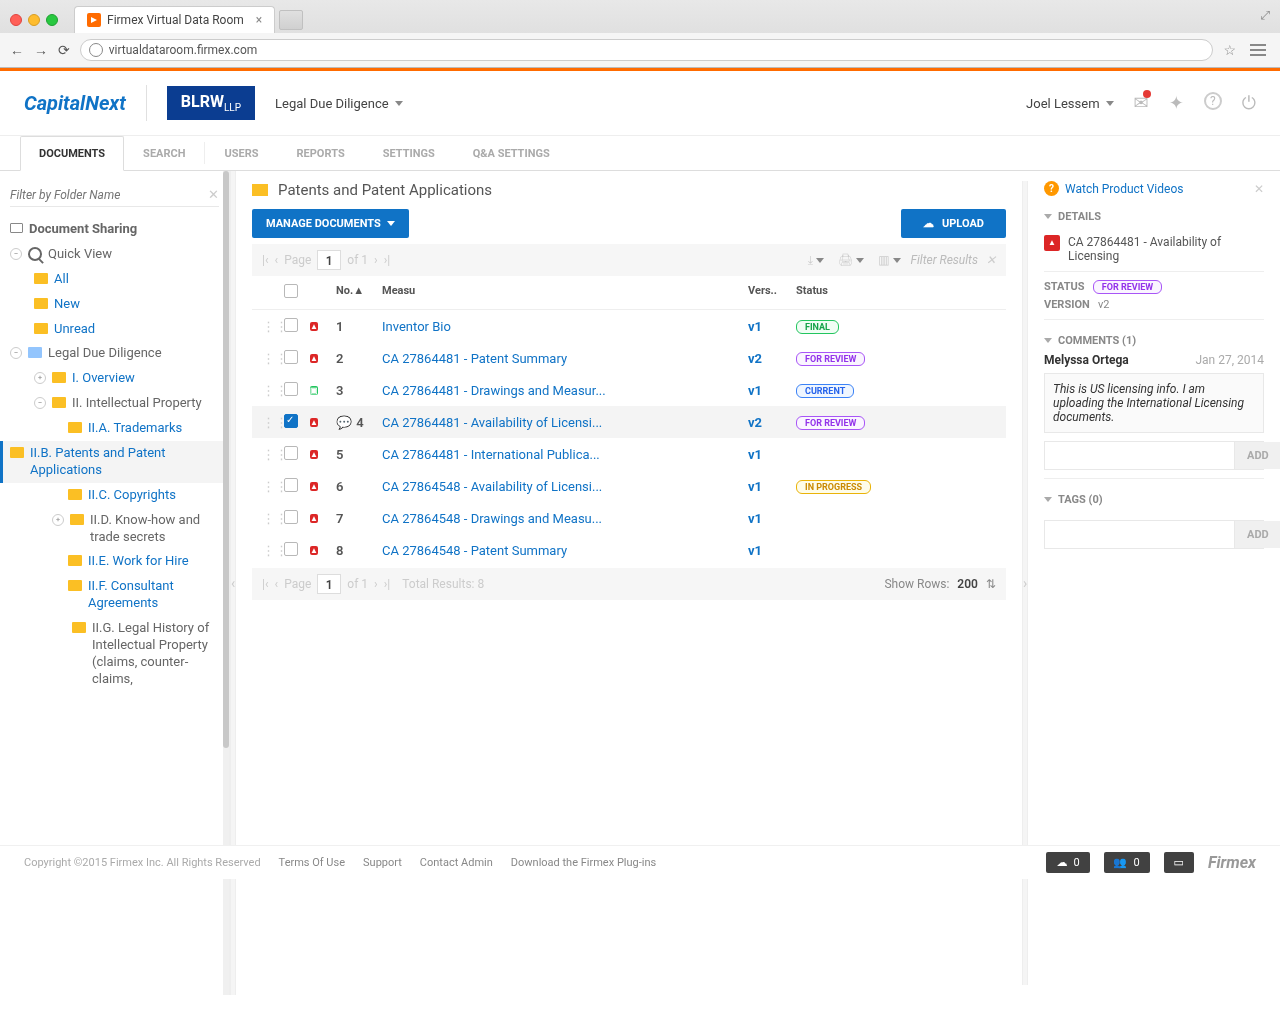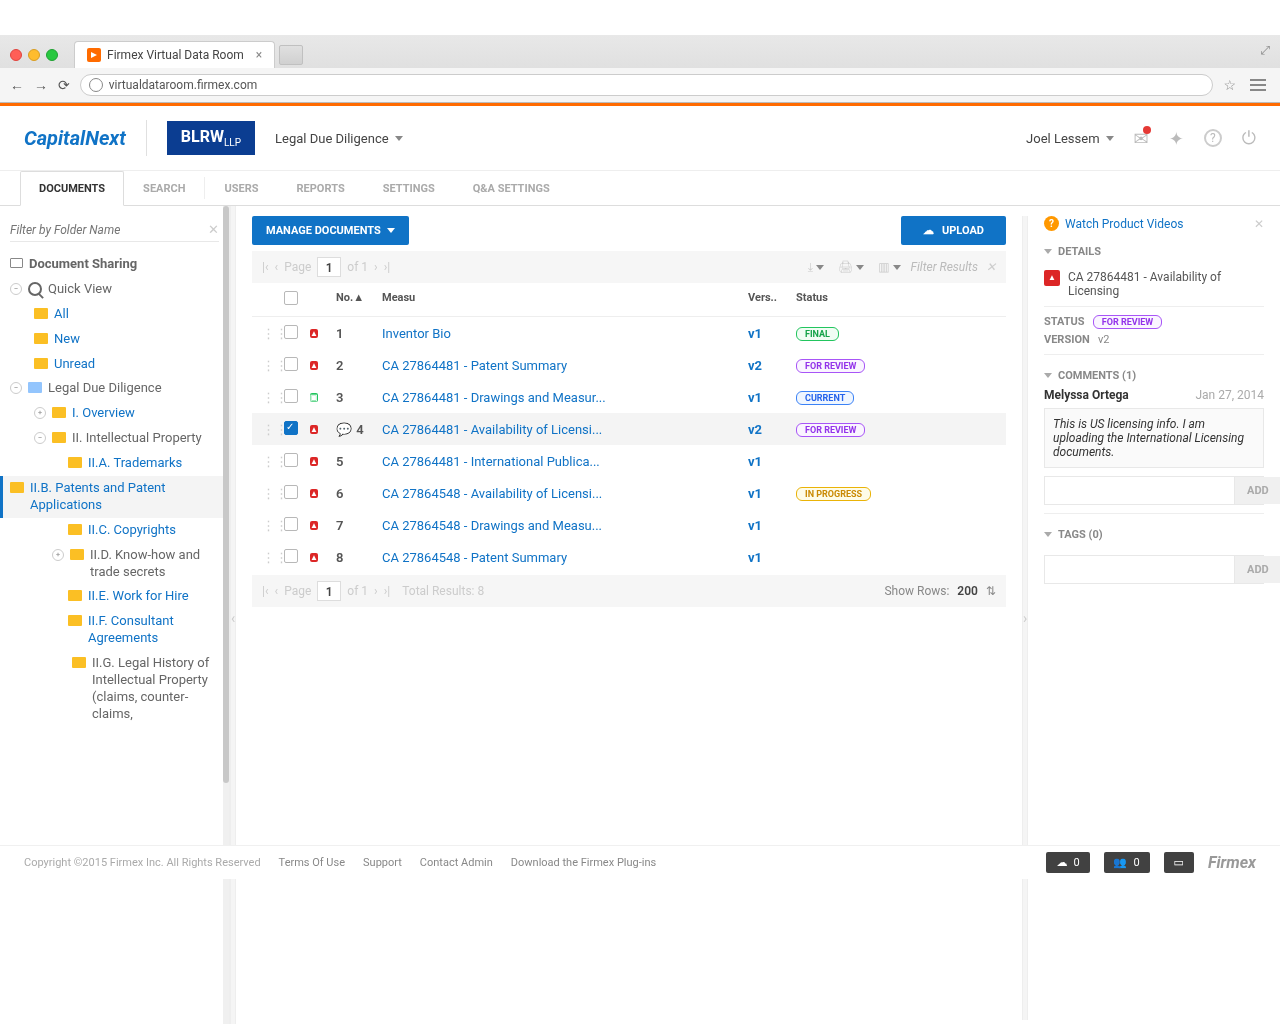--- a/index.html
+++ b/index.html
@@ -29,21 +29,21 @@
 .orange-line { height:3px; background:#ff6b00; }
 
 
 .header { display:flex; align-items:center; padding:14px 24px; gap:20px; border-bottom:1px solid #eee; position:relative; }
 .vert-sep { width:1px; height:36px; background:#e0e0e0; }
 .logo1 { font-size:20px; font-weight:700; color:#1073c6; font-style:italic; }
 .logo2 { background:#0b3d91; color:#fff; padding:6px 14px; font-weight:700; font-size:16px; }
 .logo2 sub { font-size:10px; font-weight:400; }
 .proj-select { color:#444; font-size:13px; display:flex; align-items:center; gap:6px; cursor:pointer; }
 .caret-down { width:0; height:0; border-left:4px solid transparent; border-right:4px solid transparent; border-top:5px solid #888; }
-.header-right { position:absolute; right:24px; display:flex; align-items:center; gap:20px; }
+.header-right { position:absolute; right:24px; display:flex; gap:20px; }
 .user-name { color:#444; font-size:13px; display:flex; align-items:center; gap:6px; cursor:pointer; }
 .hdr-icon { color:#bbb; font-size:18px; cursor:pointer; position:relative; }
 .notif-dot { position:absolute; top:-2px; right:-2px; width:8px; height:8px; background:#e53935; border-radius:50%; }
 
 
 .main-tabs { display:flex; border-bottom:1px solid #ddd; background:#fff; padding-left:20px; }
 .main-tab { padding:10px 18px; font-size:11px; font-weight:700; color:#aaa; cursor:pointer; border:1px solid transparent; border-bottom:none; }
 .main-tab.active { color:#333; border-color:#ddd; background:#fff; border-bottom:1px solid #fff; margin-bottom:-1px; border-top-left-radius:2px; border-top-right-radius:2px; }
 .tab-sep { width:1px; background:#eee; margin:6px 0; }
 
@@ -144,21 +144,21 @@
 
 .footer { position:absolute; bottom:145px; left:0; right:0; display:flex; align-items:center; padding:10px 24px; font-size:11px; color:#aaa; gap:18px; border-top:1px solid #f0f0f0; background:#fff; }
 .footer a { color:#888; text-decoration:none; }
 .footer .right { position:absolute; right:24px; display:flex; align-items:center; gap:14px; }
 .footer .pill { background:#414141; color:#fff; padding:4px 10px; border-radius:2px; font-size:11px; display:flex; align-items:center; gap:6px; }
 .footer .flogo { font-size:16px; color:#999; font-weight:700; font-style:italic; }
 </style>
 </head>
 <body>
 
-<div class="browser-chrome" style="position:relative;margin-top:35px;">
+<div class="browser-chrome" style="position:relative;">
   <div class="tab-bar">
     <div class="traffic-lights">
       <div class="light red"></div>
       <div class="light yellow"></div>
       <div class="light green"></div>
     </div>
     <div class="tab">
       <svg width="14" height="14">
           <rect width="14" height="14" fill="#ff6b00" rx="2"></rect>
           <path d="M4 4 L10 7 L4 10 Z" fill="#fff"></path>
@@ -294,20 +294,24 @@
         <div class="scroll-thumb"></div>
       </div>
   </div>
 
   <div class="splitter">
       <span class="handle">‹</span>
     </div>
 
   <div class="main">
     <div class="doc-area">
+      <div class="breadcrumb">
+        <span class="folder-i"></span>
+        <span>Patents and Patent Applications</span>
+      </div>
       <div class="toolbar">
         <button class="btn-primary">
           <span>MANAGE DOCUMENTS</span>
             <span class="caret-down" style="border-top-color:#fff;"></span>
         </button>
         <div class="spacer"></div>
         <button class="btn-upload">
           <span class="cloud-icon"></span>
           <span>UPLOAD</span>
         </button>

